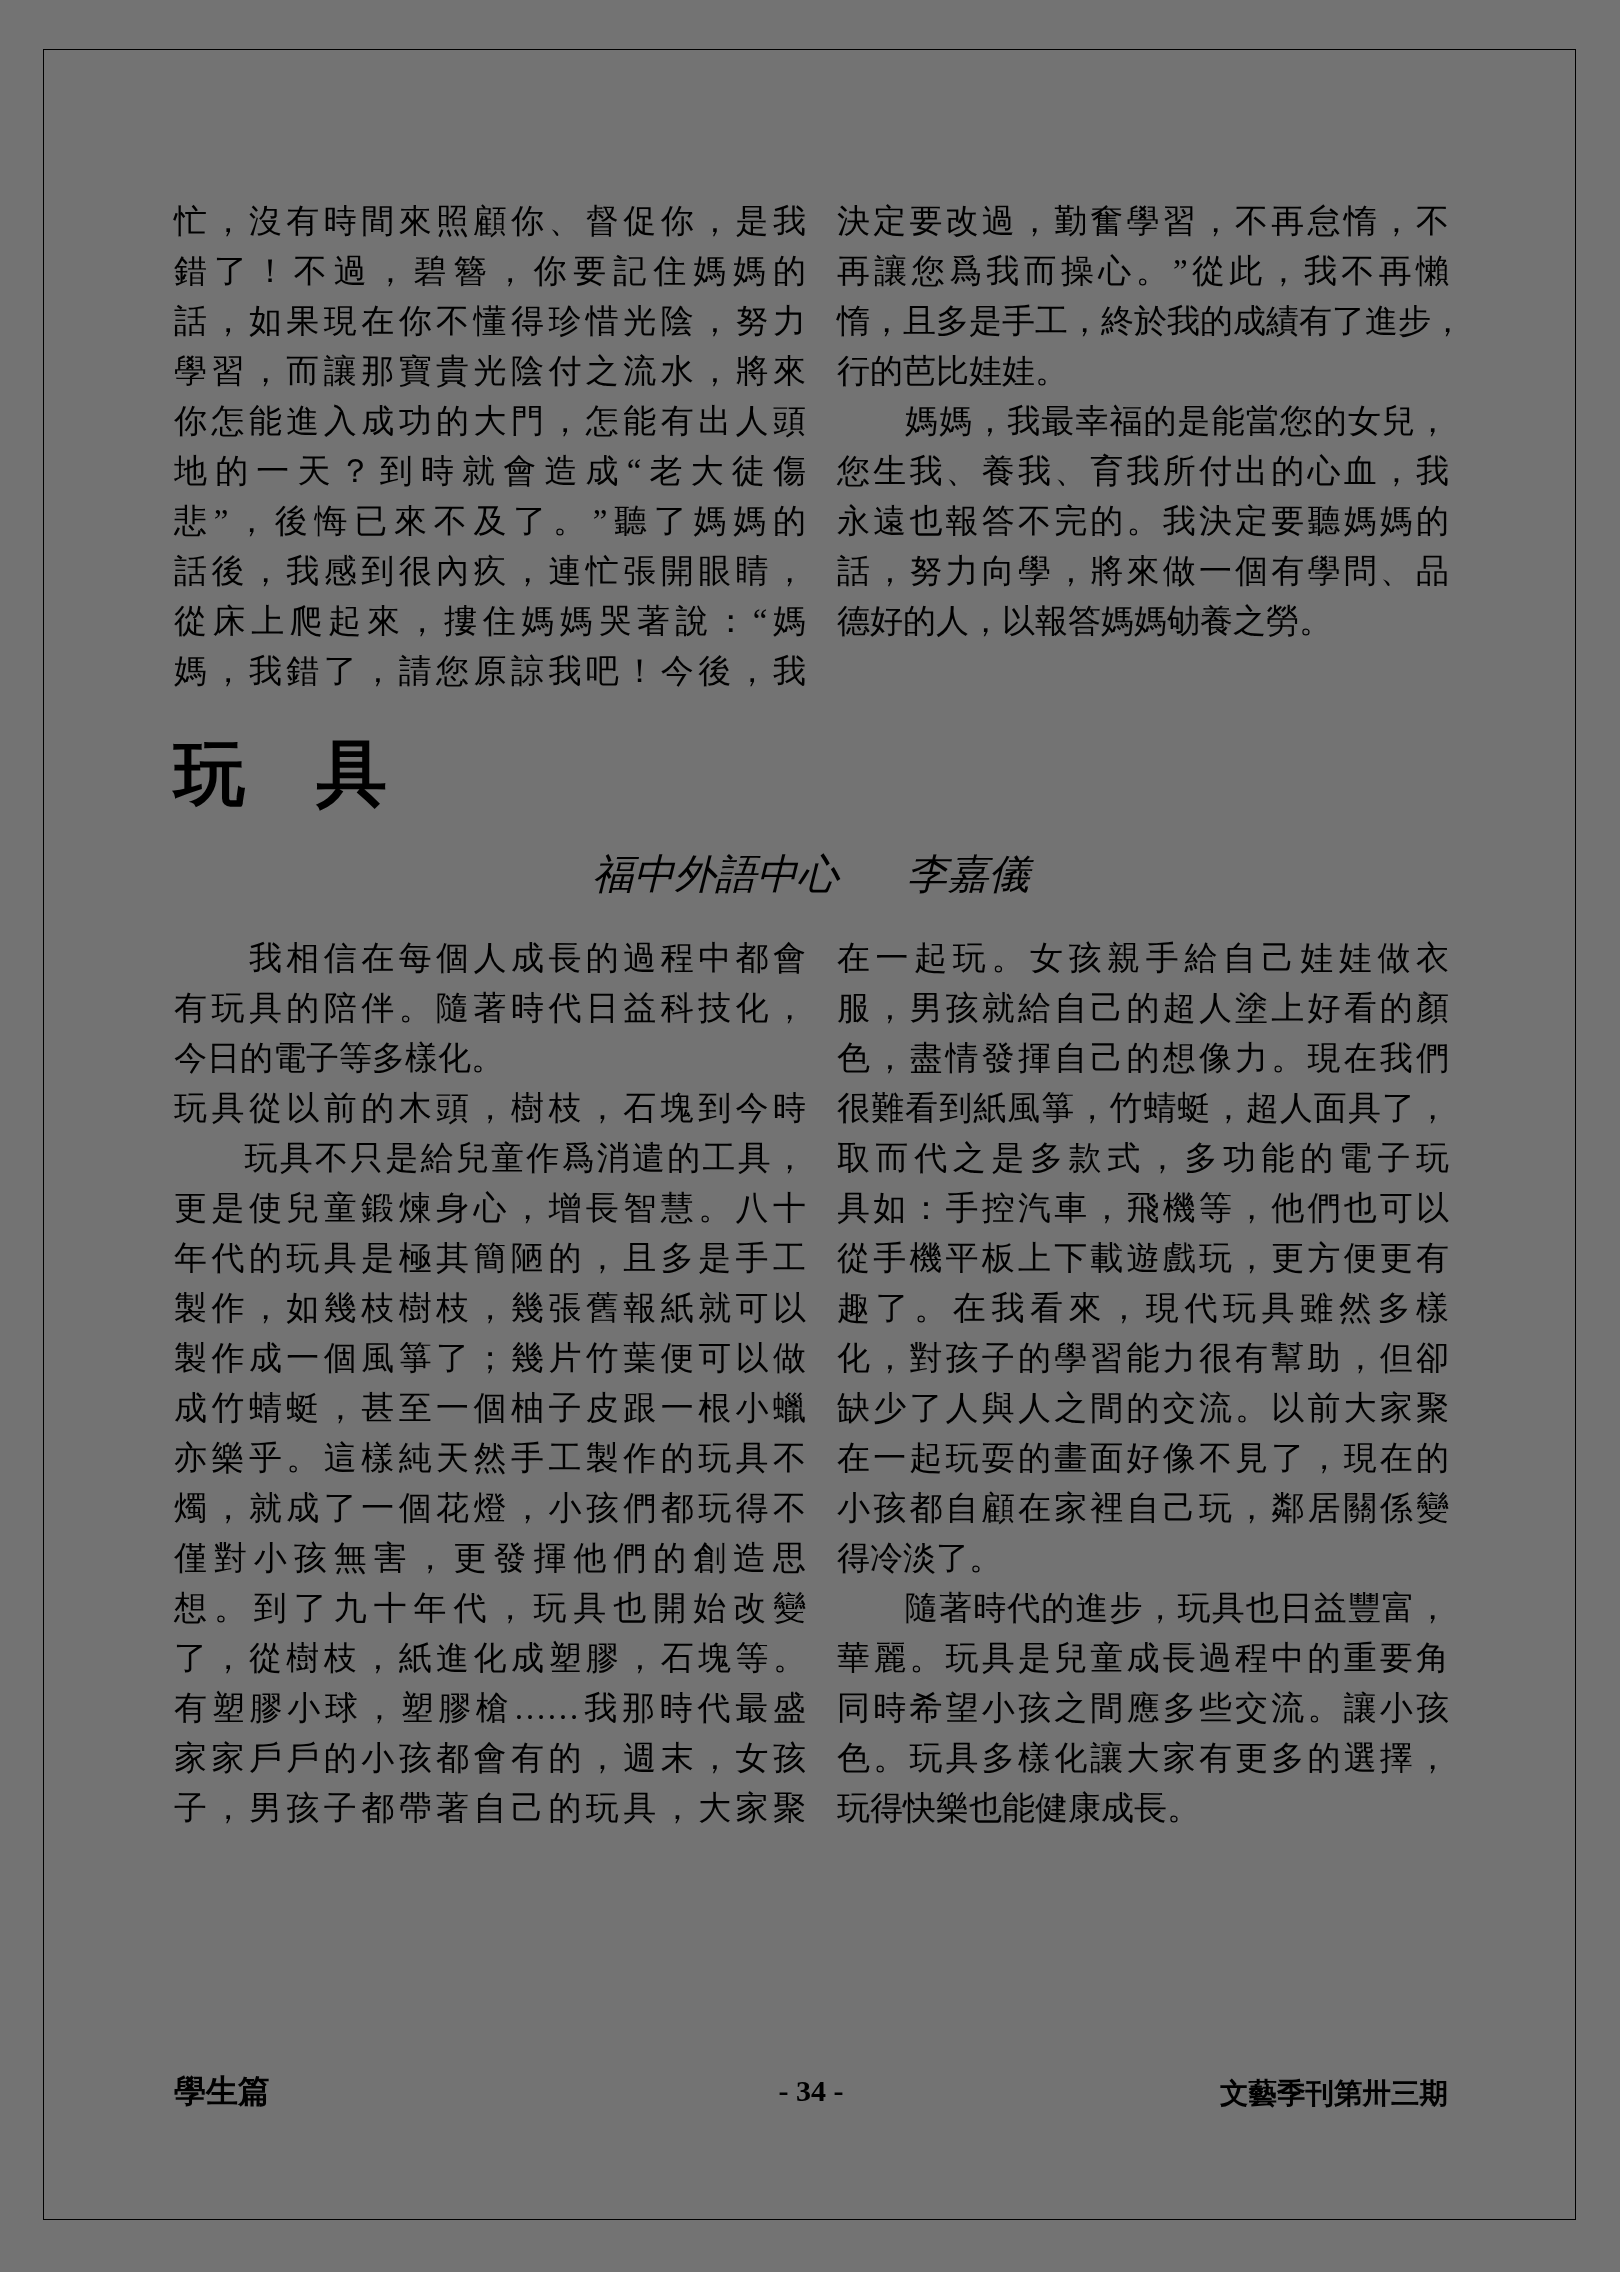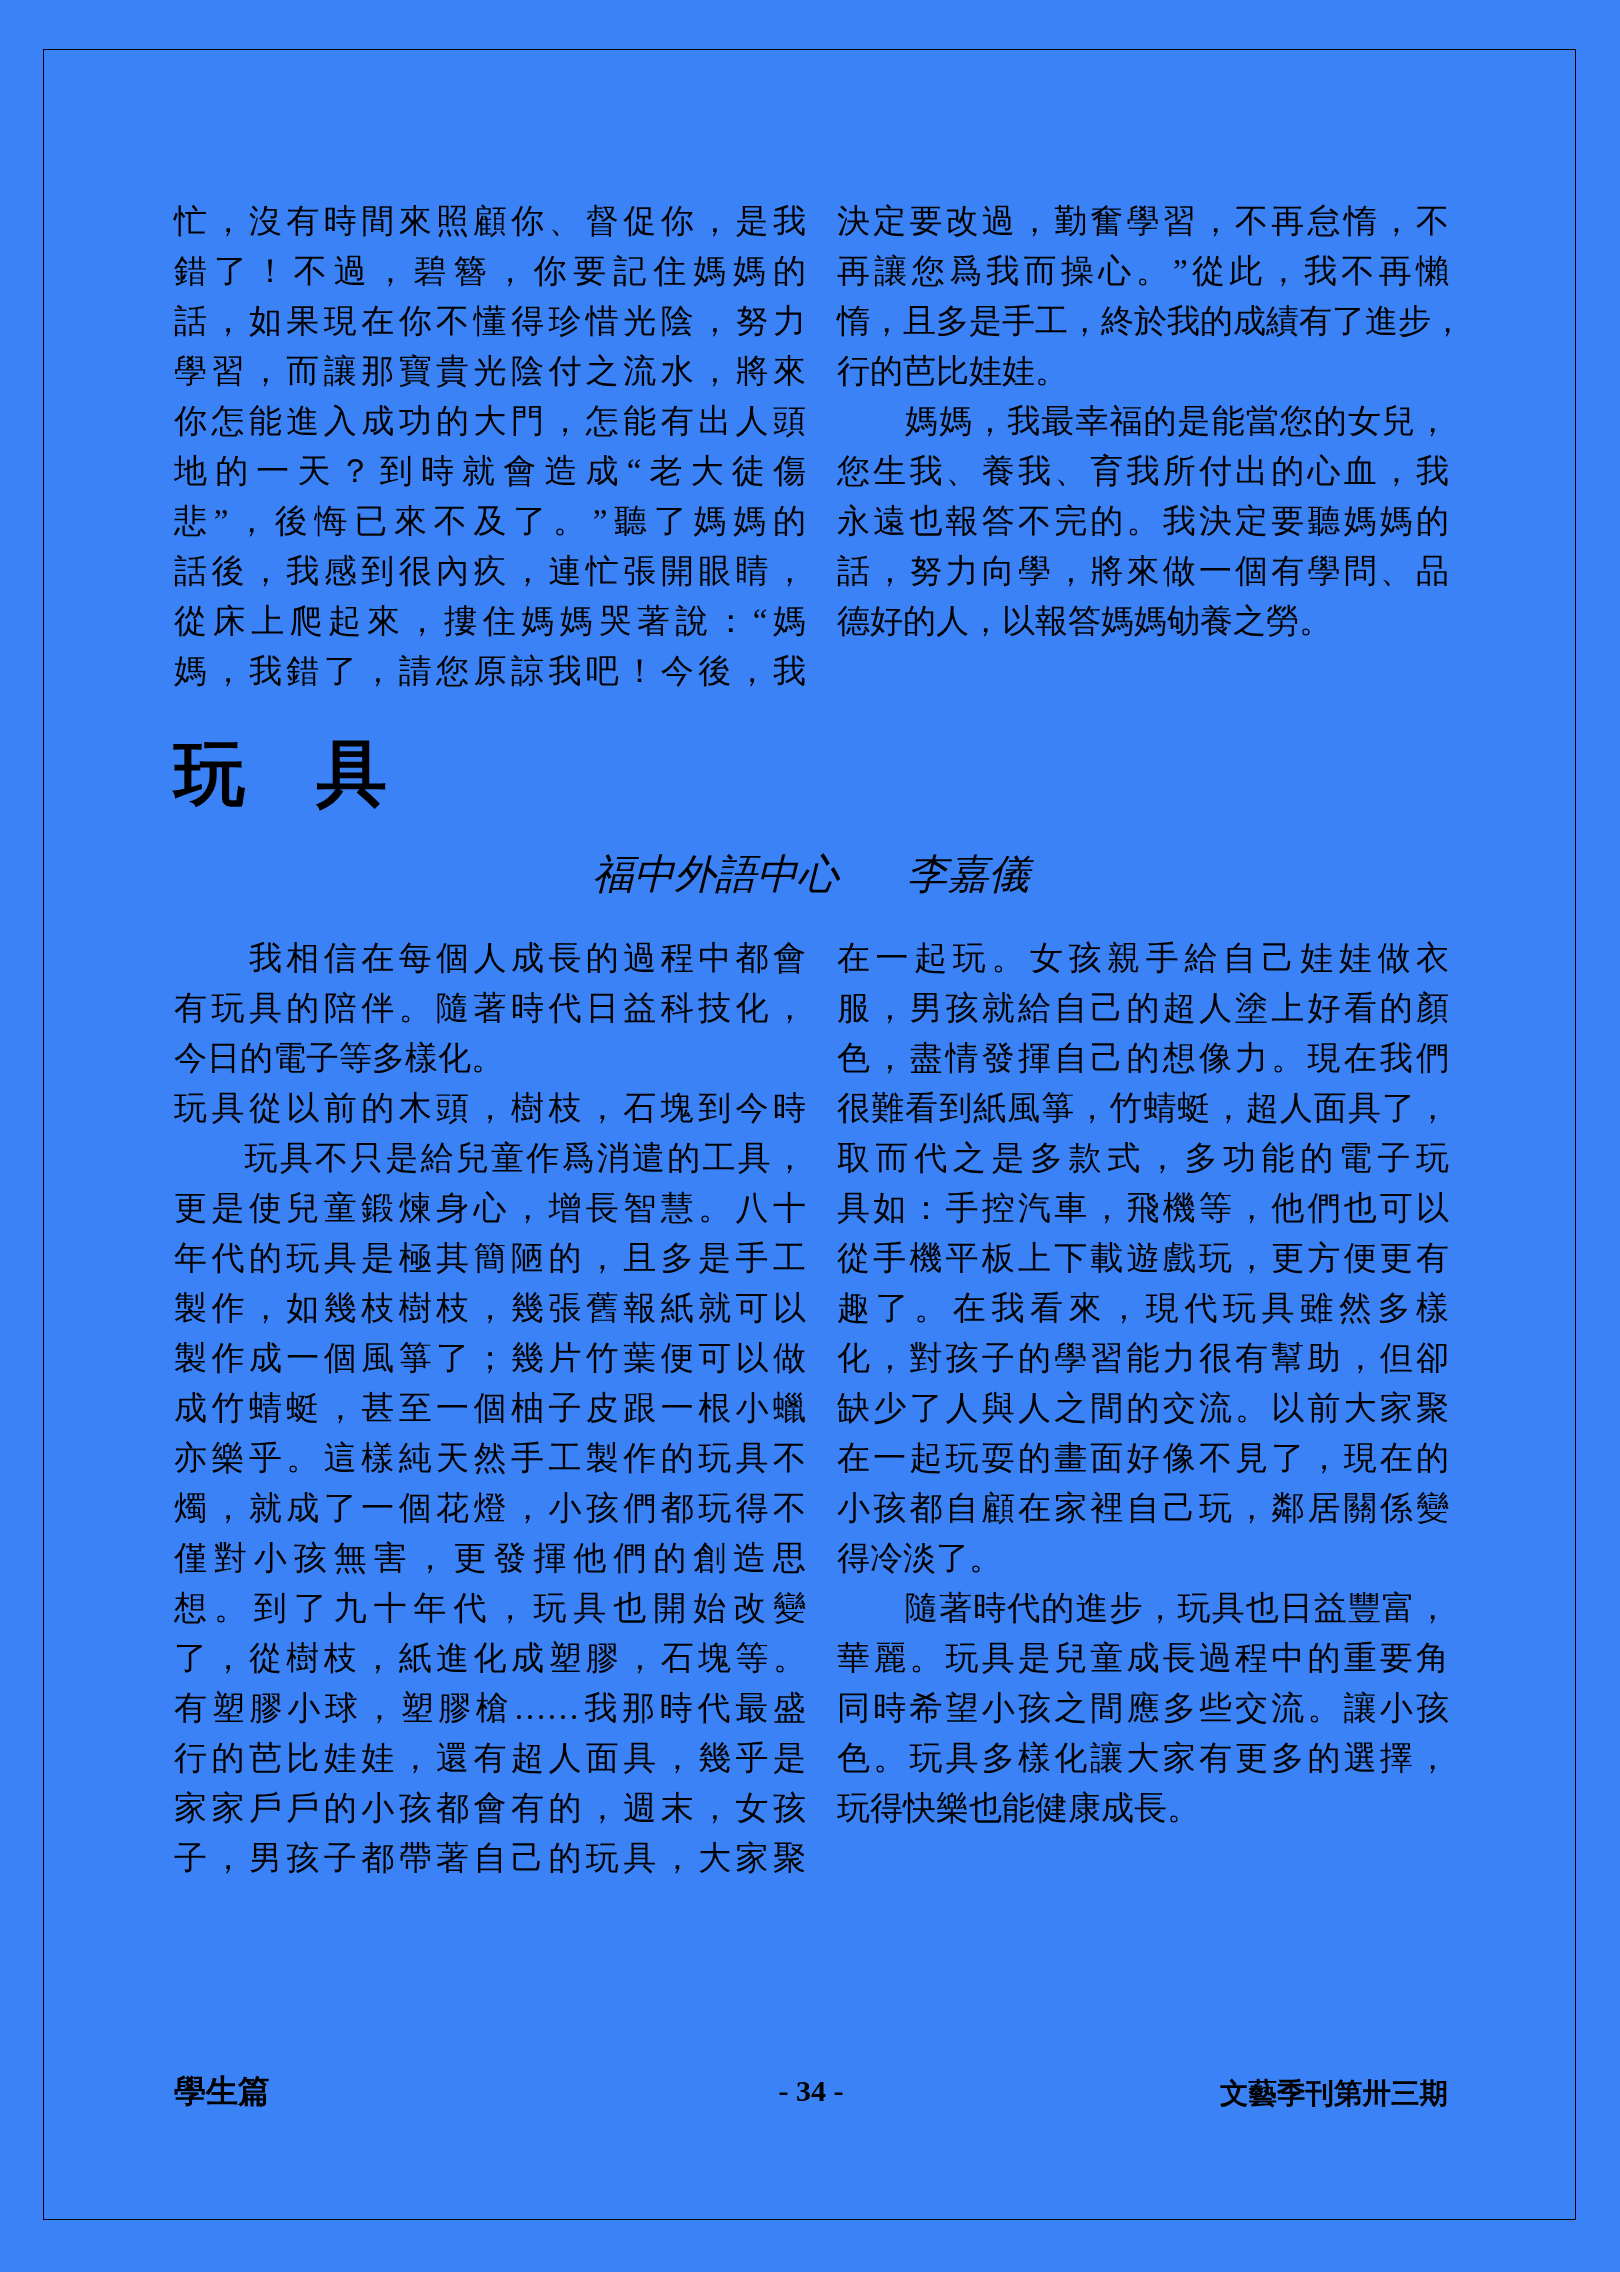--- a/index.html
+++ b/index.html
@@ -1,19 +1,19 @@
 <!DOCTYPE html>
 <html style="font-size:15px"><head>
 <meta charset="utf-8">
 <style>
   html,body { margin:0; padding:0; background:#e8e8e8; }
   .page {
     position:relative;
     width:1621px; height:2272px;
-    background:#3b82f6;
+    background:#737373;
     color:#000000;
     font-family:"Liberation Serif","DejaVu Serif",serif;
     overflow:hidden;
   }
   .border-rect {
     position:absolute;
     left:43px; top:49px;
     width:1533px; height:2171px;
     border:1.9px solid #000000;
     box-sizing:border-box;
@@ -109,21 +109,20 @@
       <div class="line">年代的玩具是極其簡陋的，且多是手工</div>
       <div class="line">製作，如幾枝樹枝，幾張舊報紙就可以</div>
       <div class="line">製作成一個風箏了；幾片竹葉便可以做</div>
       <div class="line">成竹蜻蜓，甚至一個柚子皮跟一根小蠟</div>
       <div class="line">亦樂乎。這樣純天然手工製作的玩具不</div>
       <div class="line">燭，就成了一個花燈，小孩們都玩得不</div>
       <div class="line">僅對小孩無害，更發揮他們的創造思</div>
       <div class="line">想。到了九十年代，玩具也開始改變</div>
       <div class="line">了，從樹枝，紙進化成塑膠，石塊等。</div>
       <div class="line">有塑膠小球，塑膠槍……我那時代最盛</div>
-      <div class="line">行的芭比娃娃，還有超人面具，幾乎是</div>
       <div class="line">家家戶戶的小孩都會有的，週末，女孩</div>
       <div class="line">子，男孩子都帶著自己的玩具，大家聚</div>
     </div>
 
   <div class="col a2-right">
       <div class="line">在一起玩。女孩親手給自己娃娃做衣</div>
       <div class="line">服，男孩就給自己的超人塗上好看的顏</div>
       <div class="line">色，盡情發揮自己的想像力。現在我們</div>
       <div class="line">很難看到紙風箏，竹蜻蜓，超人面具了，</div>
       <div class="line">取而代之是多款式，多功能的電子玩</div>

